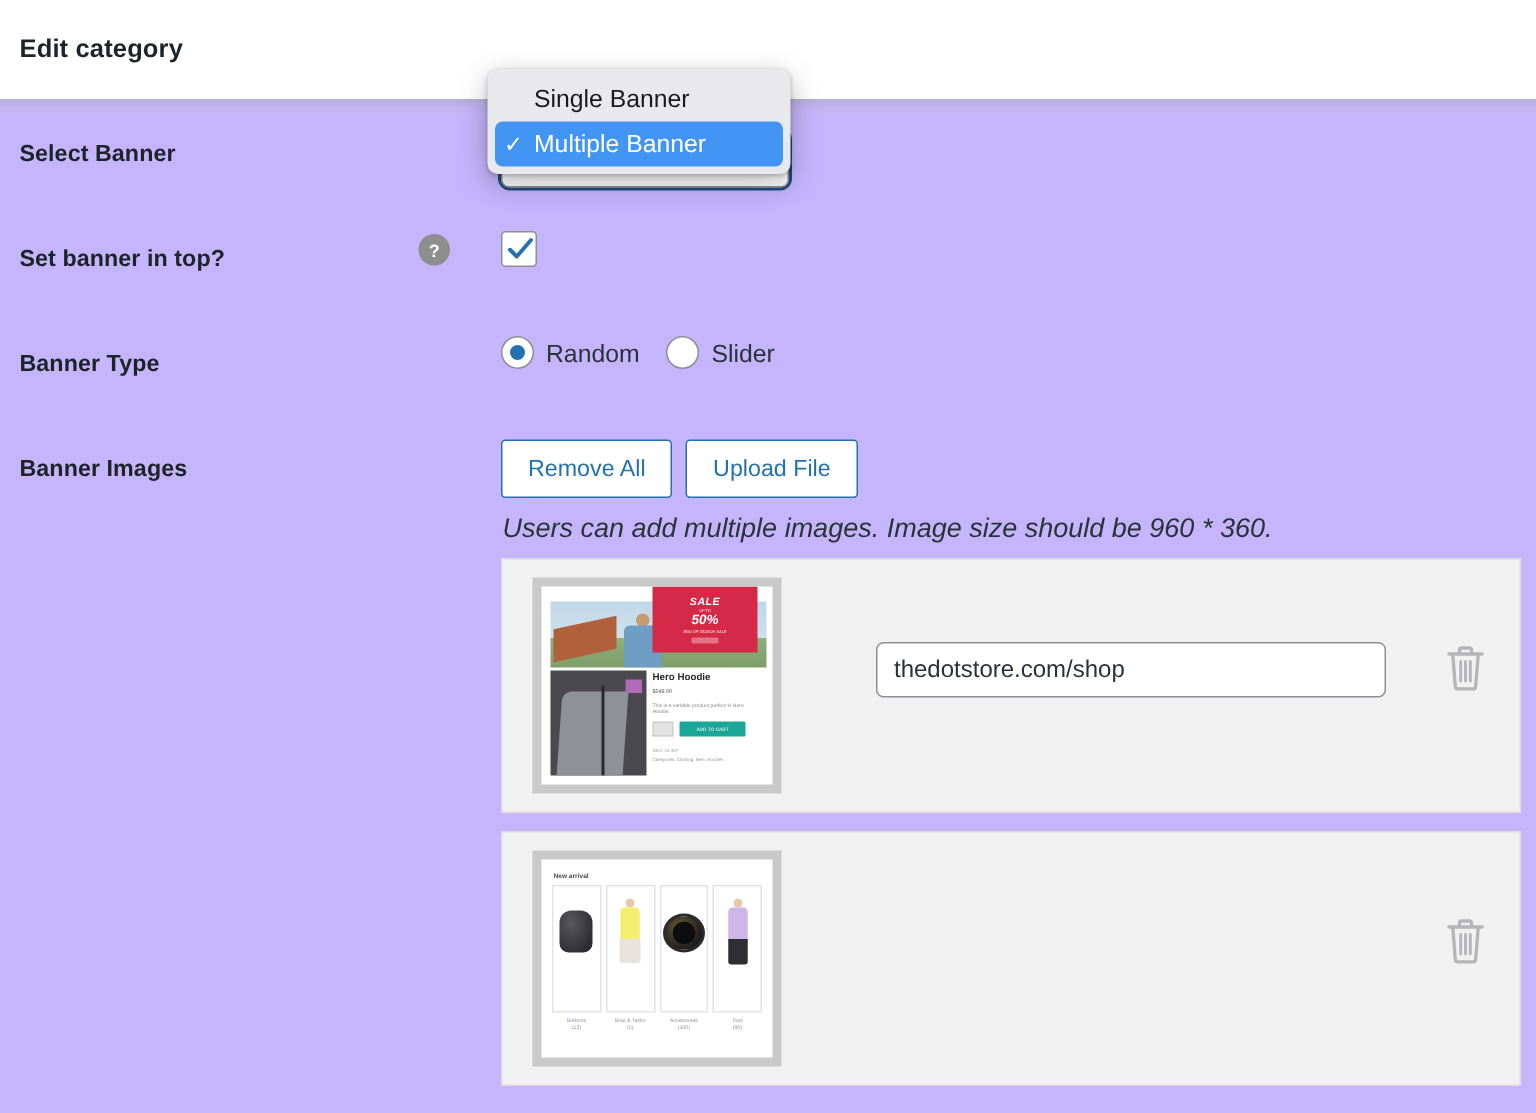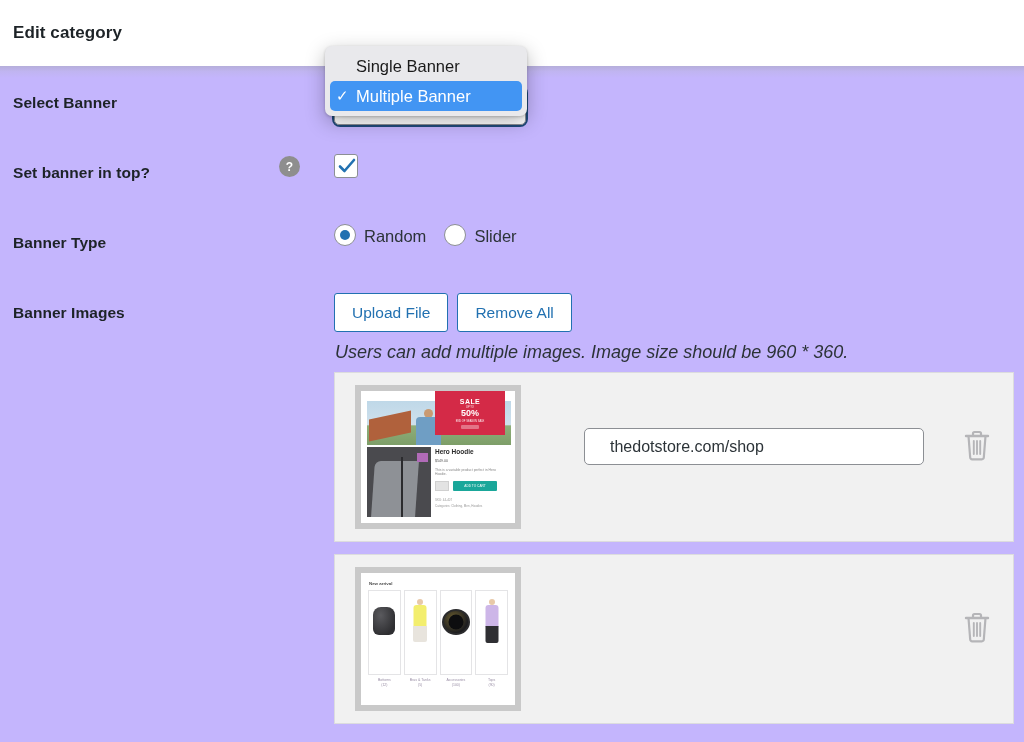--- a/index.html
+++ b/index.html
@@ -271,21 +271,21 @@
     left: 249px;
     top: 55px;
     width: 340px;
     height: 37px;
     border: 1px solid #8c8f94;
     border-radius: 5px;
     background: #ffffff;
     font-size: 16px;
     font-family: "Liberation Sans", sans-serif;
     color: #2c3338;
-    padding: 0 25px;
+    padding: 0 11px;
   }
   .trash-btn {
     position: absolute;
     left: 625px;
     top: 54px;
     width: 34px; height: 38px;
     background: none;
     border: none;
     cursor: pointer;
     padding: 0;
@@ -317,20 +317,21 @@
   }
   .t1-sale {
     position: absolute; left: 74px; top: 0px;
     width: 70px; height: 44px;
     background: #d42a47;
     color: #ffffff;
     display: flex;
     flex-direction: column;
     align-items: center;
     justify-content: center;
+    font-style: italic;
   }
   .t1-sale-big { font-size: 7px; font-weight: bold; letter-spacing: 0.4px; }
   .t1-sale-pct { font-size: 9px; font-weight: bold; line-height: 1; }
   .t1-sale-sub { font-size: 2.6px; margin-top: 1.5px; opacity: 0.95; }
   .t1-sale-btn {
     margin-top: 2px;
     width: 18px; height: 4px;
     background: rgba(255,255,255,0.35);
     border-radius: 1px;
   }
@@ -486,22 +487,22 @@
         <span class="radio-dot"></span>
         <span class="radio-label">Slider</span>
       </label>
     </div>
   </div>
 
   <div class="form-row" style="top:210px;">
     <div class="row-label" style="top:28px;">Banner Images</div>
 
     <div class="btn-row">
+      <button class="btn">Remove All</button>
       <button class="btn">Upload File</button>
-      <button class="btn">Remove All</button>
     </div>
 
     <div class="hint-text">Users can add multiple images. Image size should be 960 * 360.</div>
 
     <div class="banner-list">
 
       <div class="banner-row">
         <div class="thumb-frame">
           <div class="thumb-inner">
             <div class="t1-hero">

